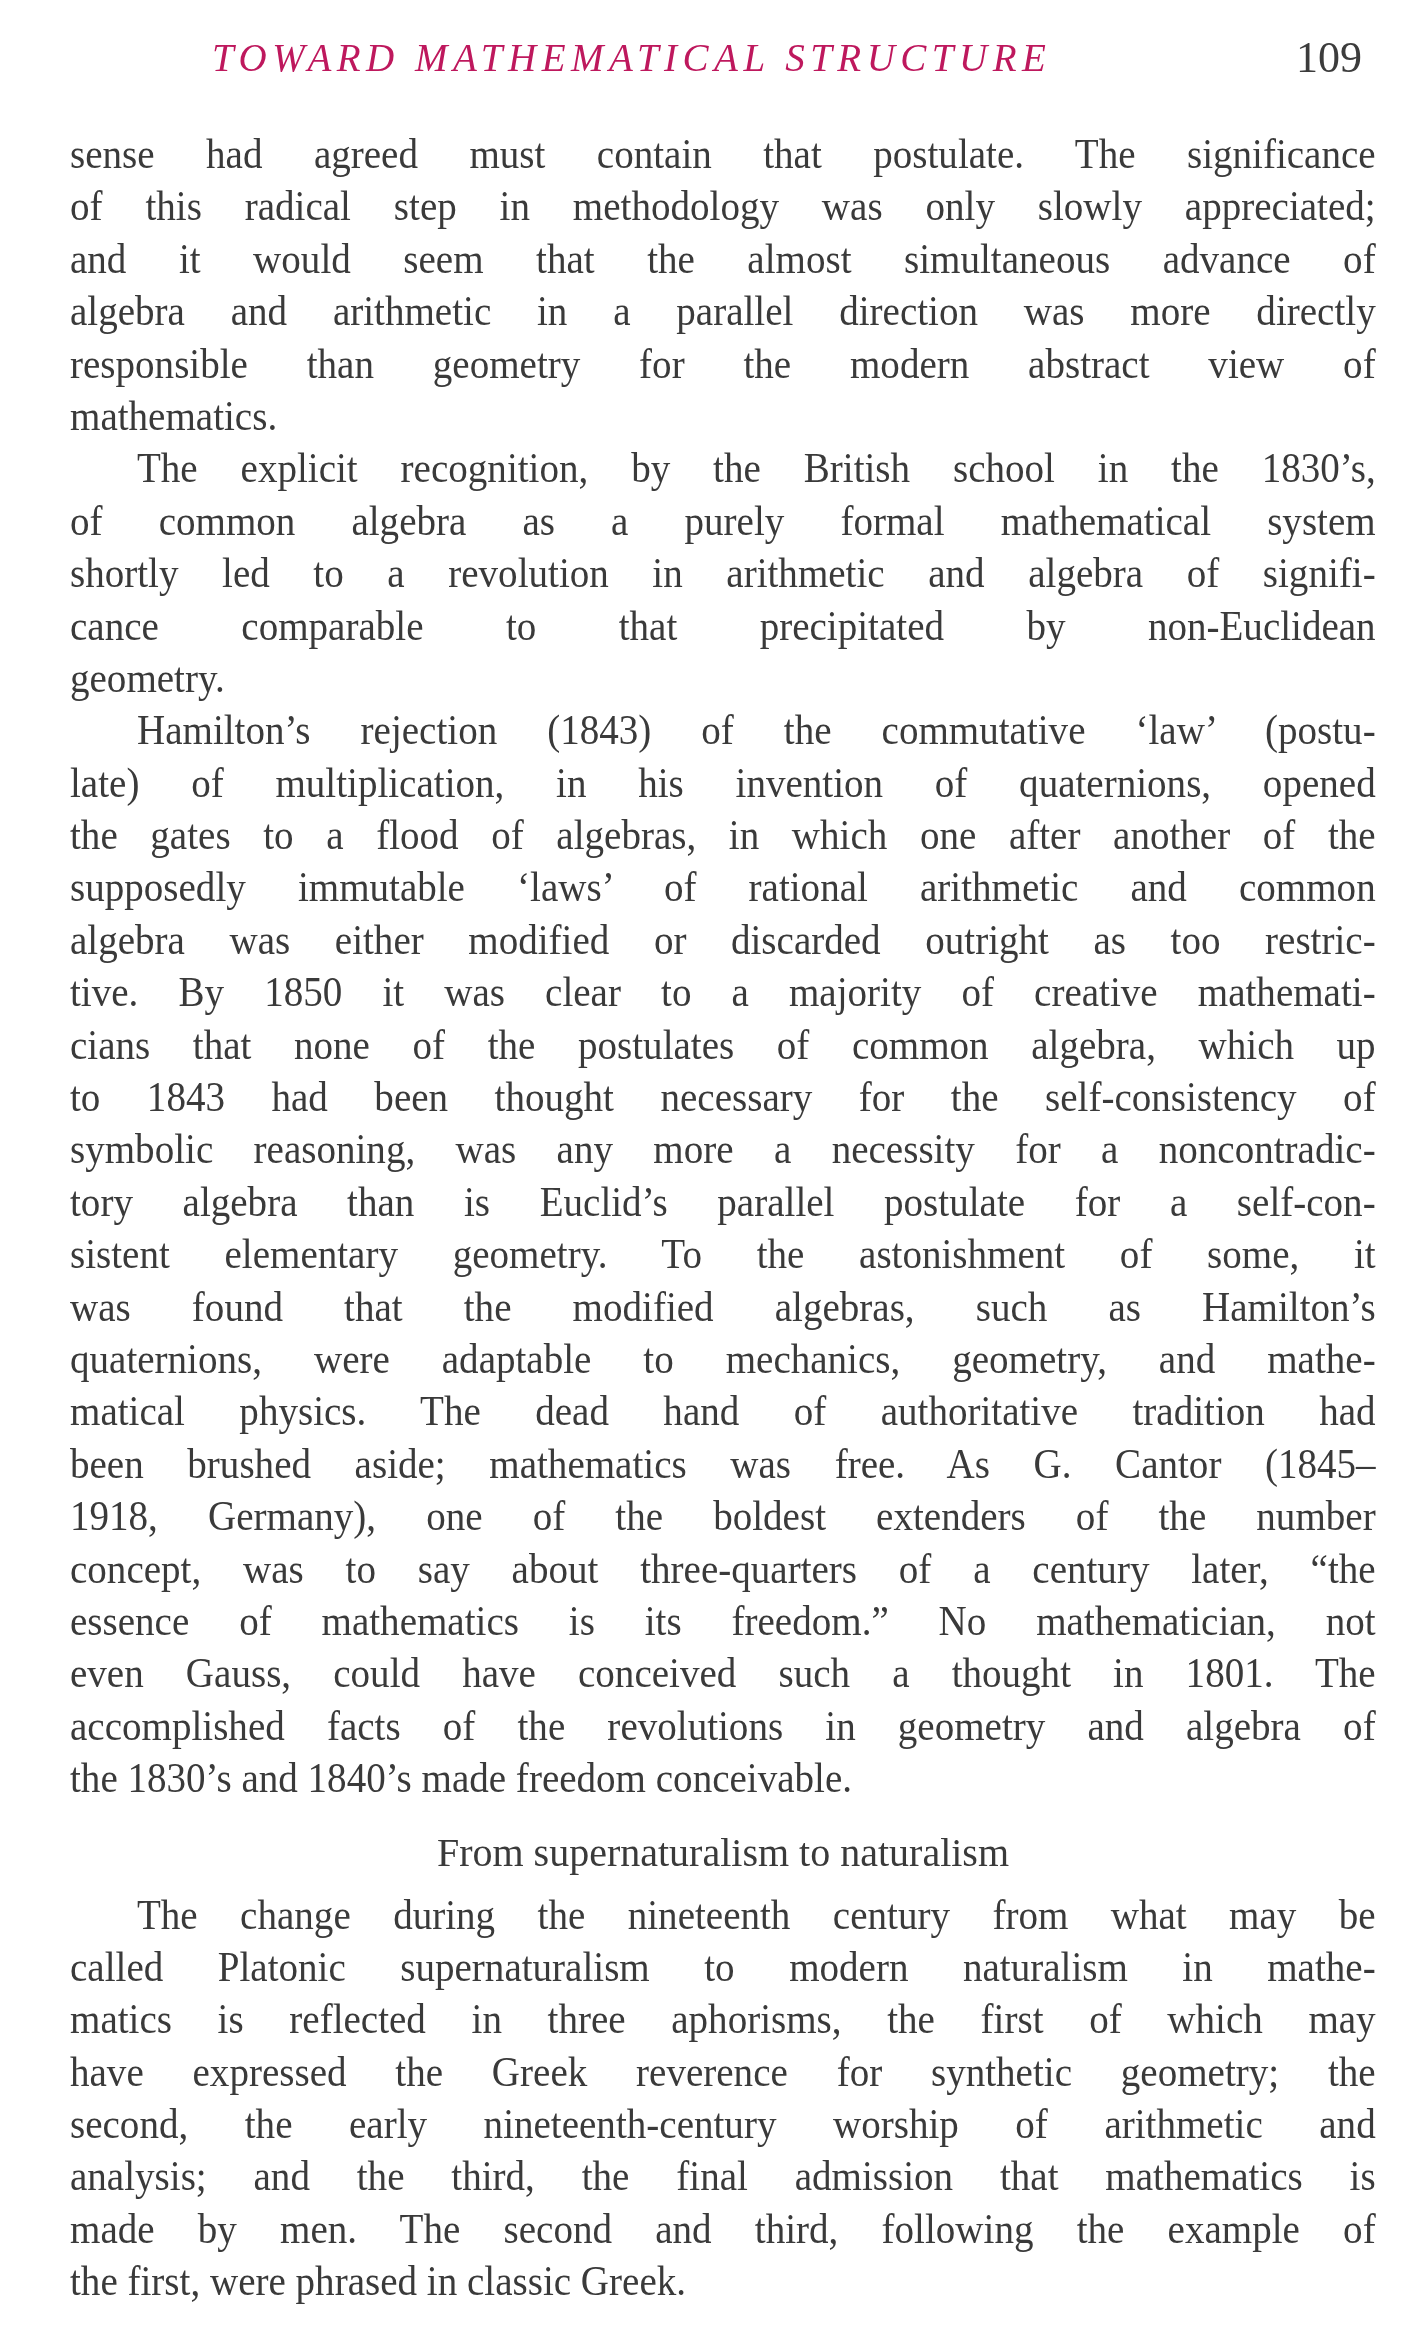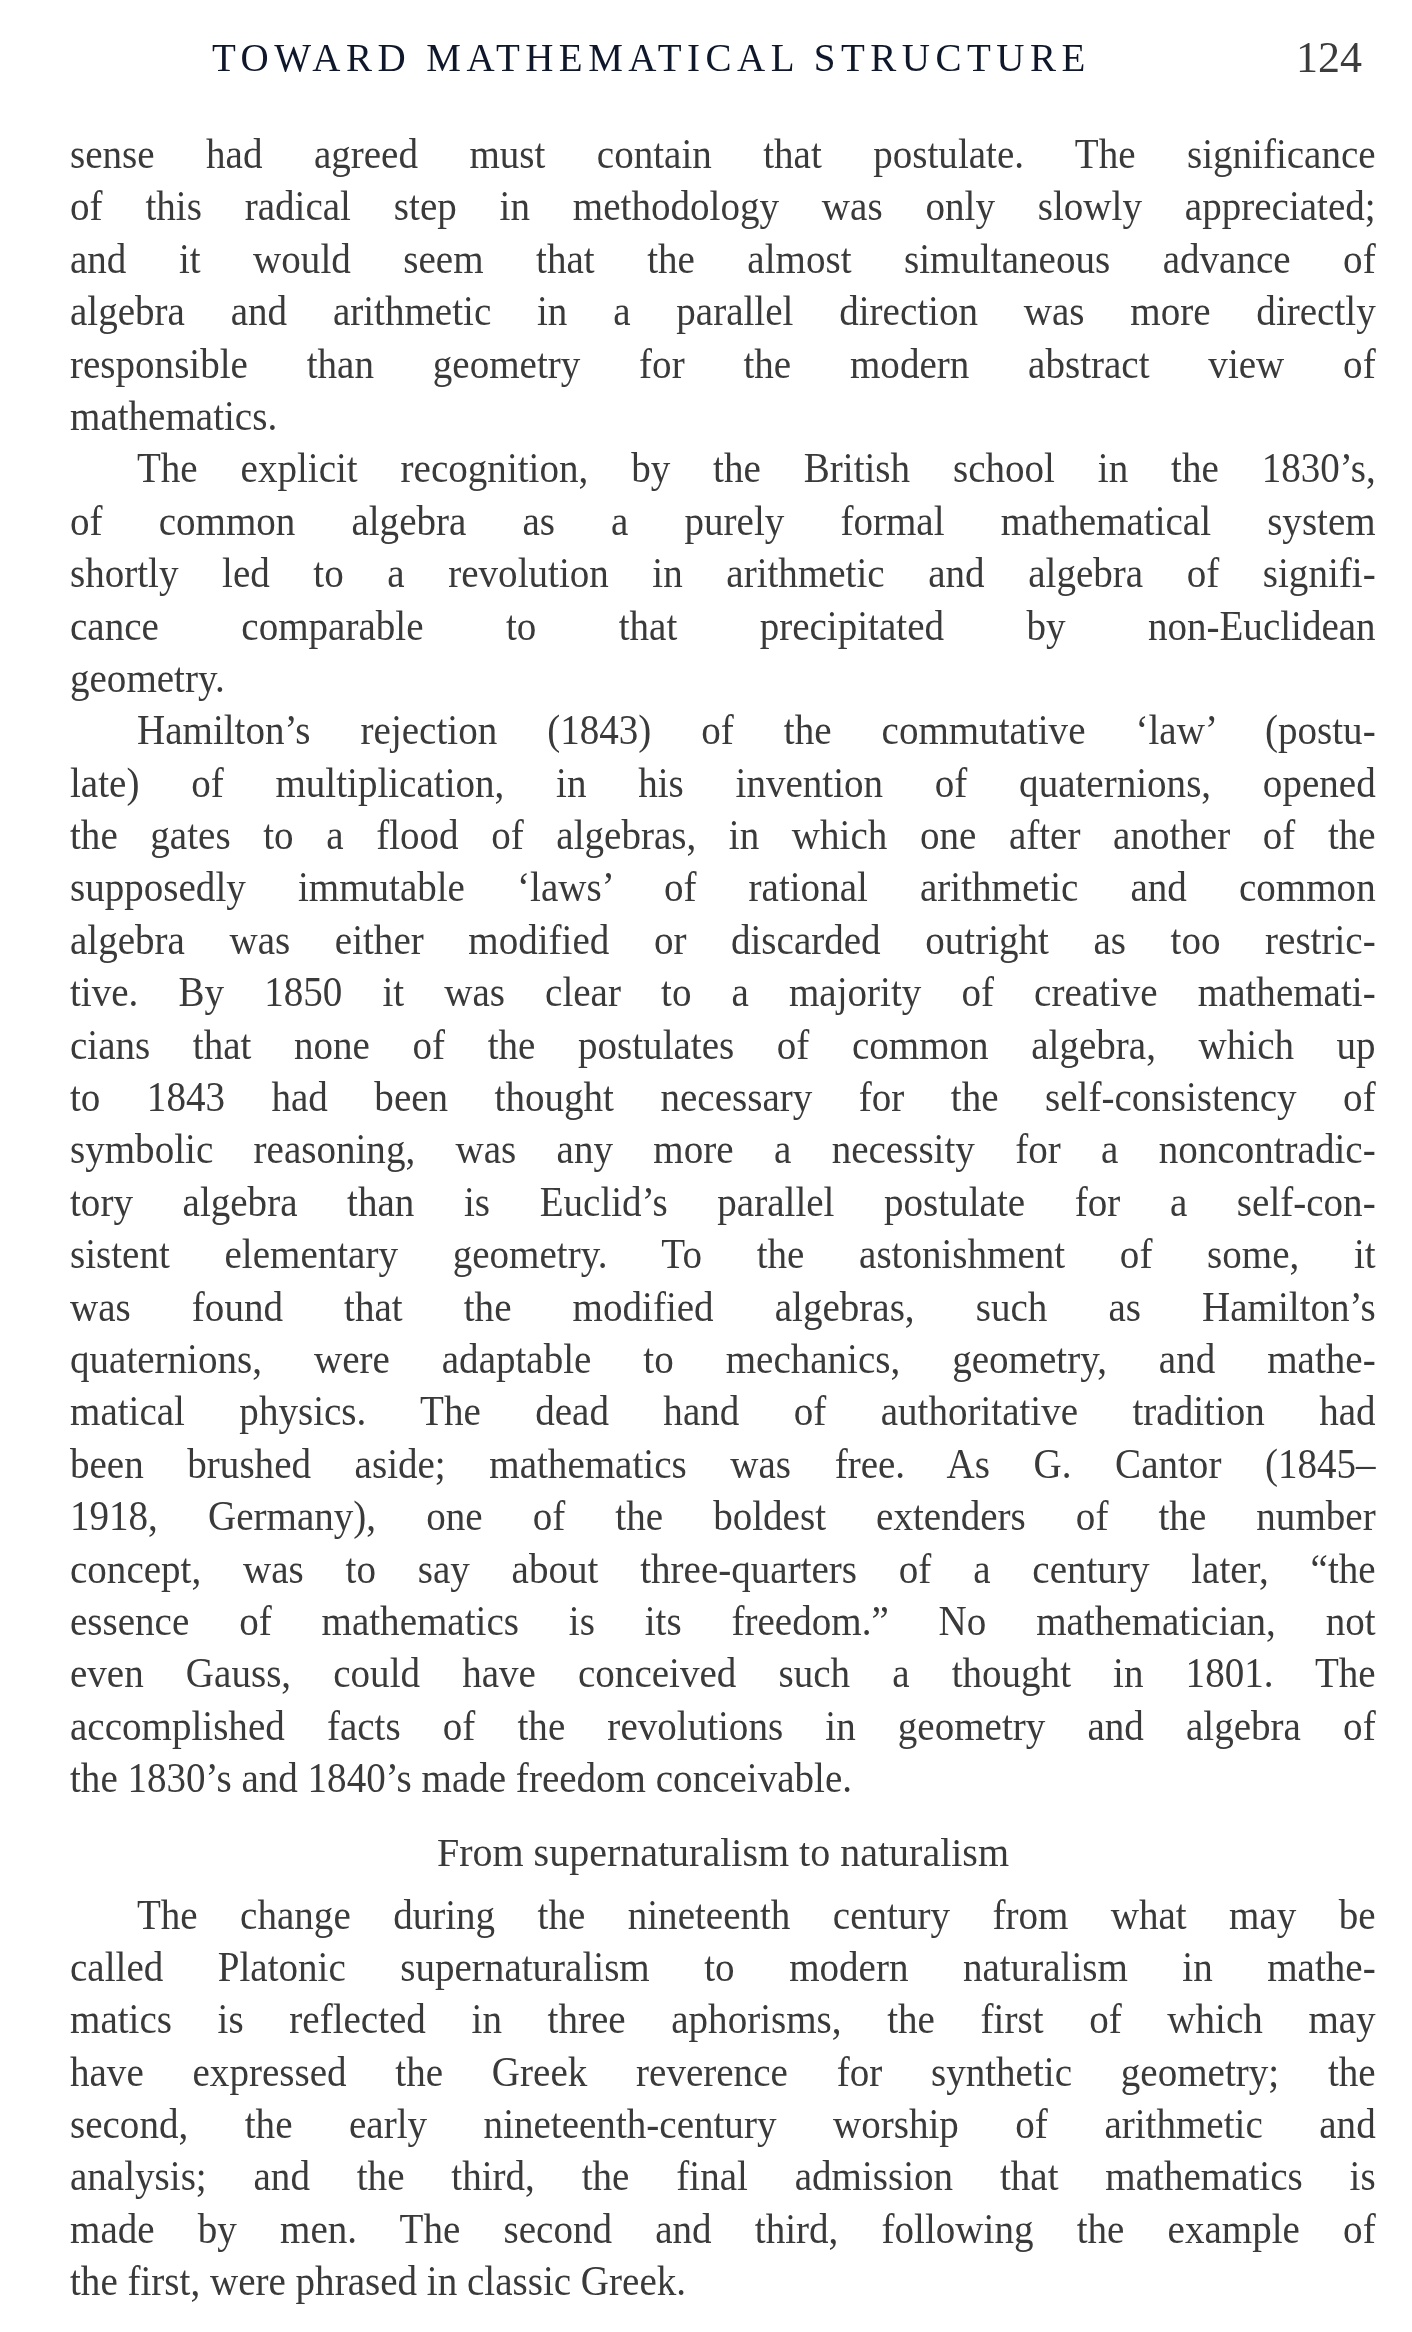--- a/index.html
+++ b/index.html
@@ -5,22 +5,22 @@
   html, body { margin: 0; padding: 0; }
   body {
     width: 1412px; height: 2332px; background: #ffffff; position: relative; overflow: hidden;
     font-family: "Liberation Serif", "DejaVu Serif", serif; color: #3a3a3a;
   }
   .page-header {
     position: absolute; left: 0; top: 28px; width: 1412px; height: 60px;
   }
   .running-head {
     position: absolute; left: 212px; top: 0; width: 1030px;
-    font-size: 39px; letter-spacing: 5.5px; line-height: 60px;
-    text-transform: uppercase; color: #0f172a; white-space: nowrap;
+    font-style: italic; font-size: 39px; letter-spacing: 5.5px; line-height: 60px;
+    text-transform: uppercase; color: #be185d; white-space: nowrap;
   }
   .page-number {
     position: absolute; left: 1296px; top: 0; font-size: 44px; line-height: 60px; color: #3c3c3c;
   }
   .body-text { position: absolute; left: 70px; top: 128px; width: 1306px; }
   .line {
     display: block; height: 52.4px; line-height: 52.4px; font-size: 42px;
     text-align: justify; text-align-last: justify; white-space: nowrap; overflow: visible;
     transform: scaleX(0.93); transform-origin: left center; width: 107.5%;
   }
@@ -29,21 +29,21 @@
   .section-heading {
     display: block; height: 72px; line-height: 80px; font-size: 40px;
     text-align: center; margin-top: 8px; margin-bottom: 4px;
   }
 </style>
 </head>
 <body>
 
 <div class="page-header">
   <span class="running-head">Toward Mathematical Structure</span>
-  <span class="page-number">124</span>
+  <span class="page-number">109</span>
 </div>
 
 <div class="body-text" id="body-text">
     <div>
       <span class="line">sense had agreed must contain that postulate. The significance</span>
       <span class="line">of this radical step in methodology was only slowly appreciated;</span>
       <span class="line">and it would seem that the almost simultaneous advance of</span>
       <span class="line">algebra and arithmetic in a parallel direction was more directly</span>
       <span class="line">responsible than geometry for the modern abstract view of</span>
       <span class="line last">mathematics.</span>

